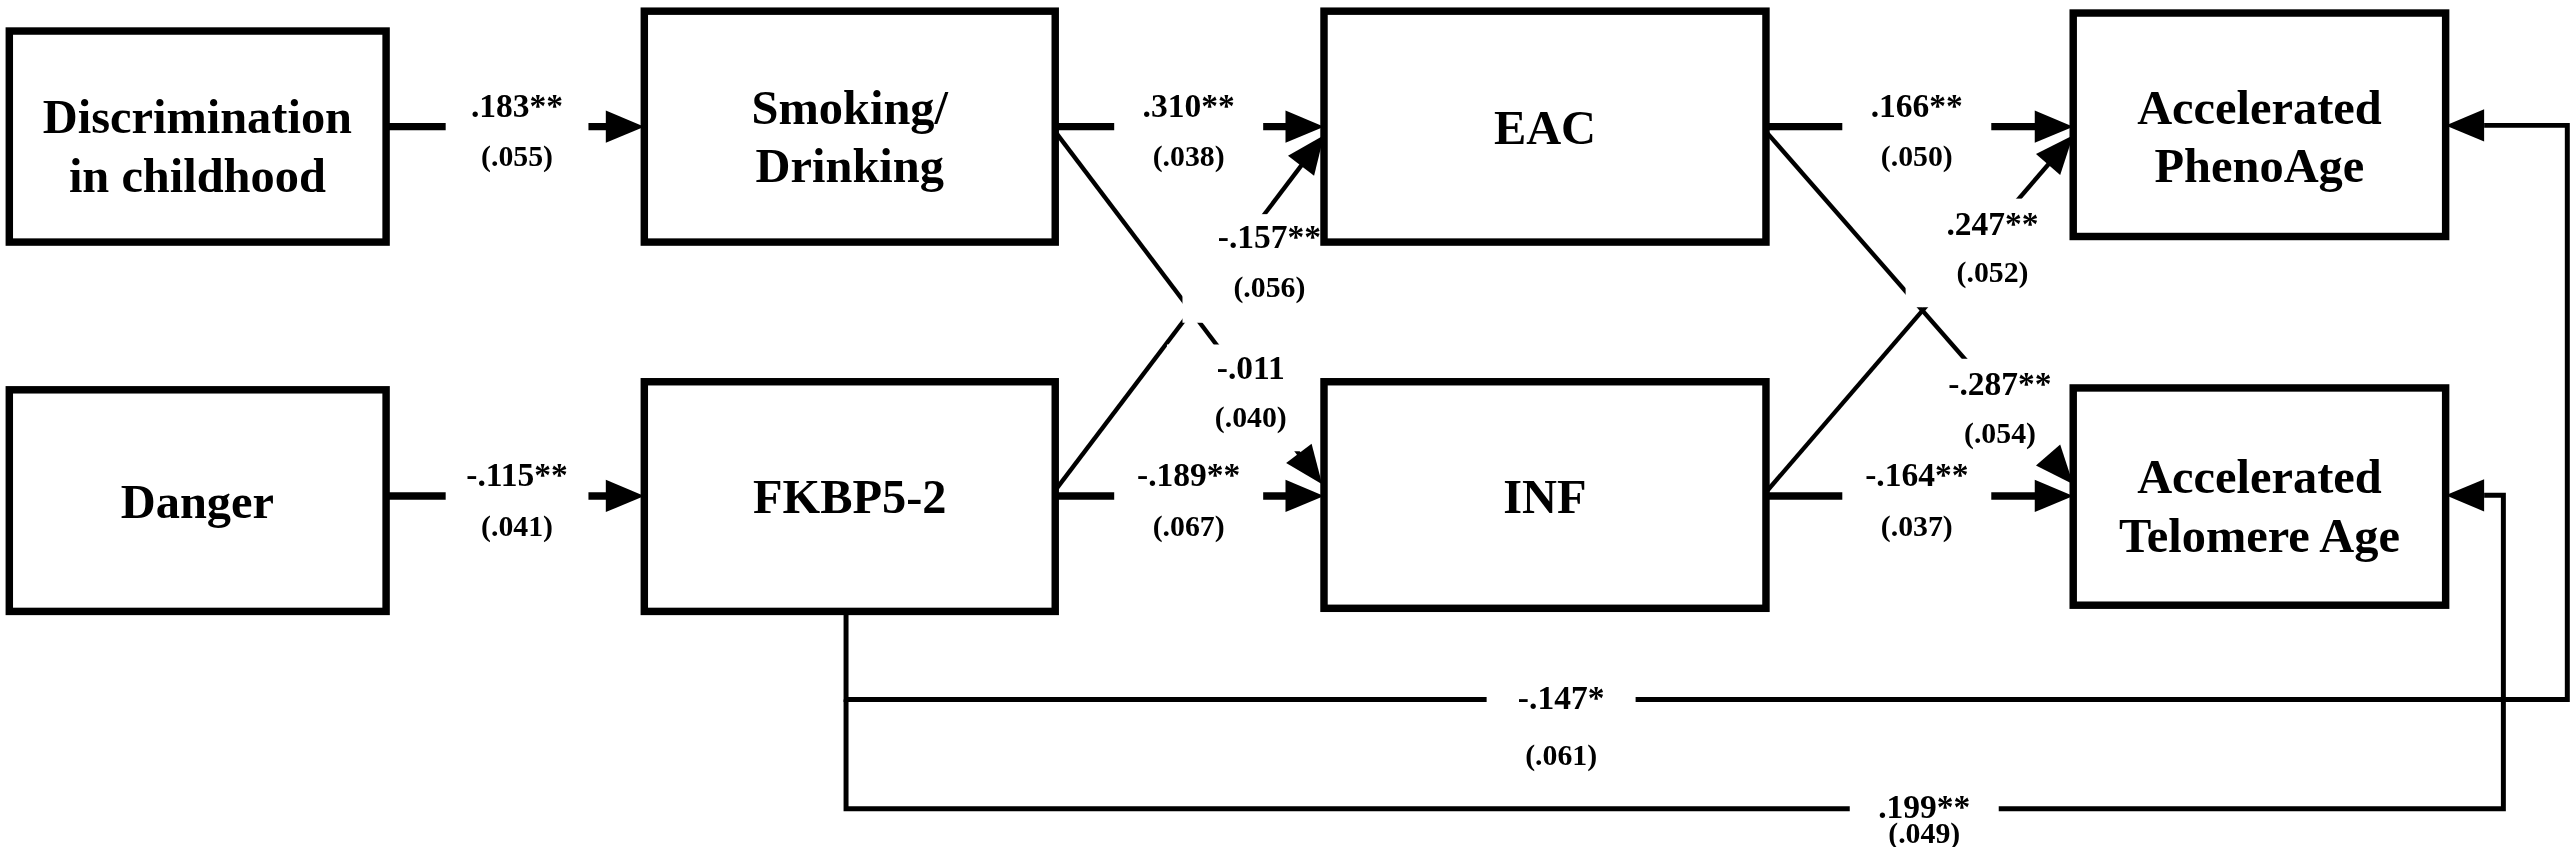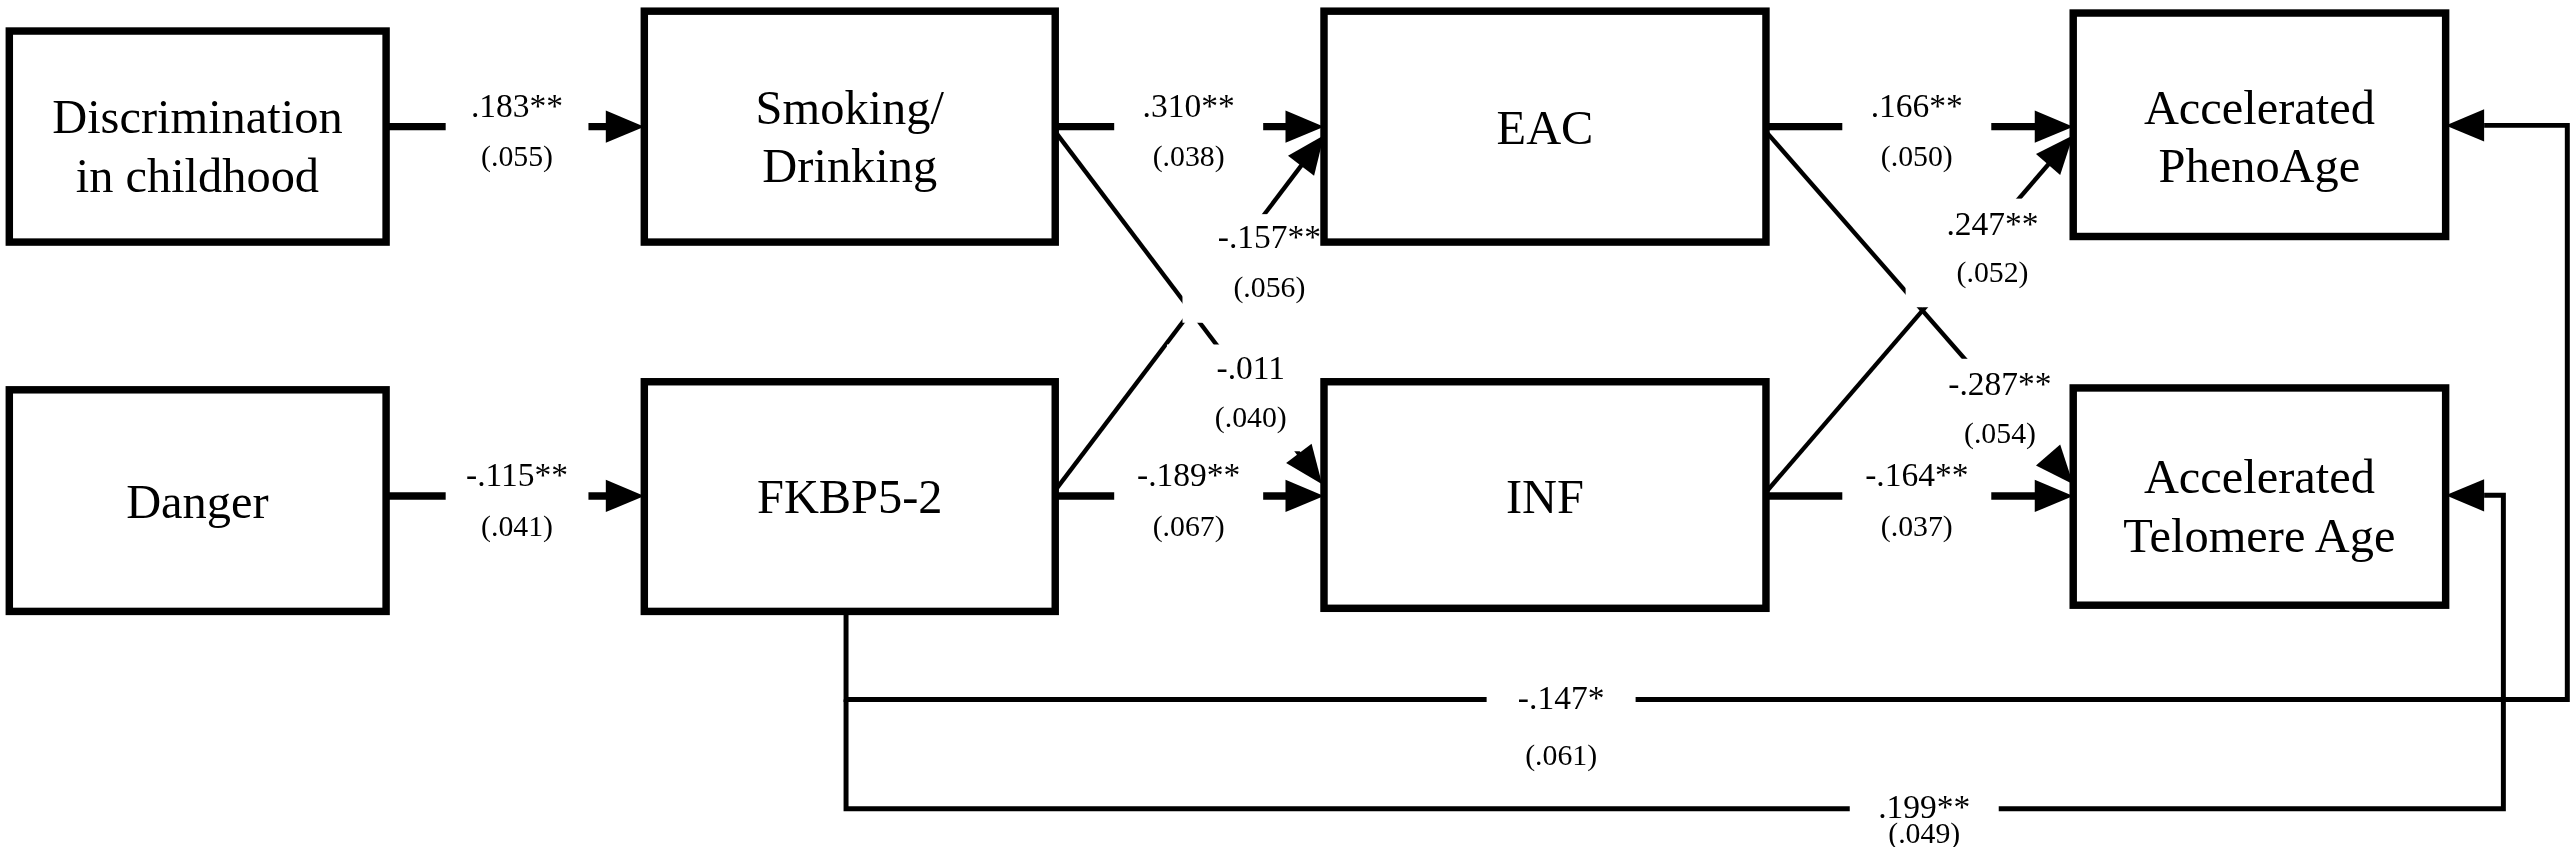--- a/index.html
+++ b/index.html
@@ -3,20 +3,21 @@
 <meta charset="utf-8">
 <style>
   html, body {
     margin: 0;
     padding: 0;
     background: #ffffff;
   }
   .diagram-wrap {
     width: 100%;
     background: #bef264;
+    font-weight: bold;
   }
   svg {
     display: block;
     width: 100%;
     height: auto;
     background: #ffffff;
     font-family: "Liberation Serif", "DejaVu Serif", serif;
   }
   .box {
     fill: #ffffff;

